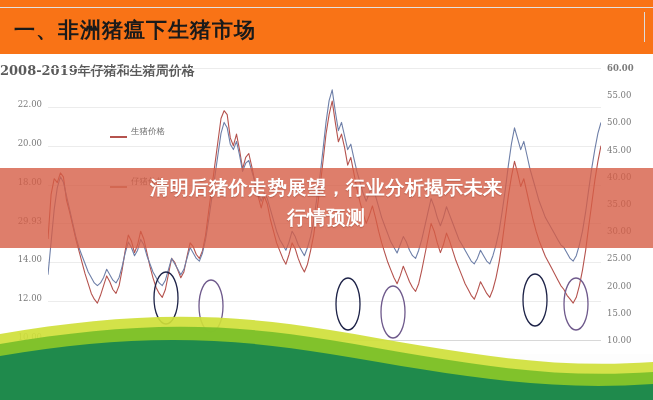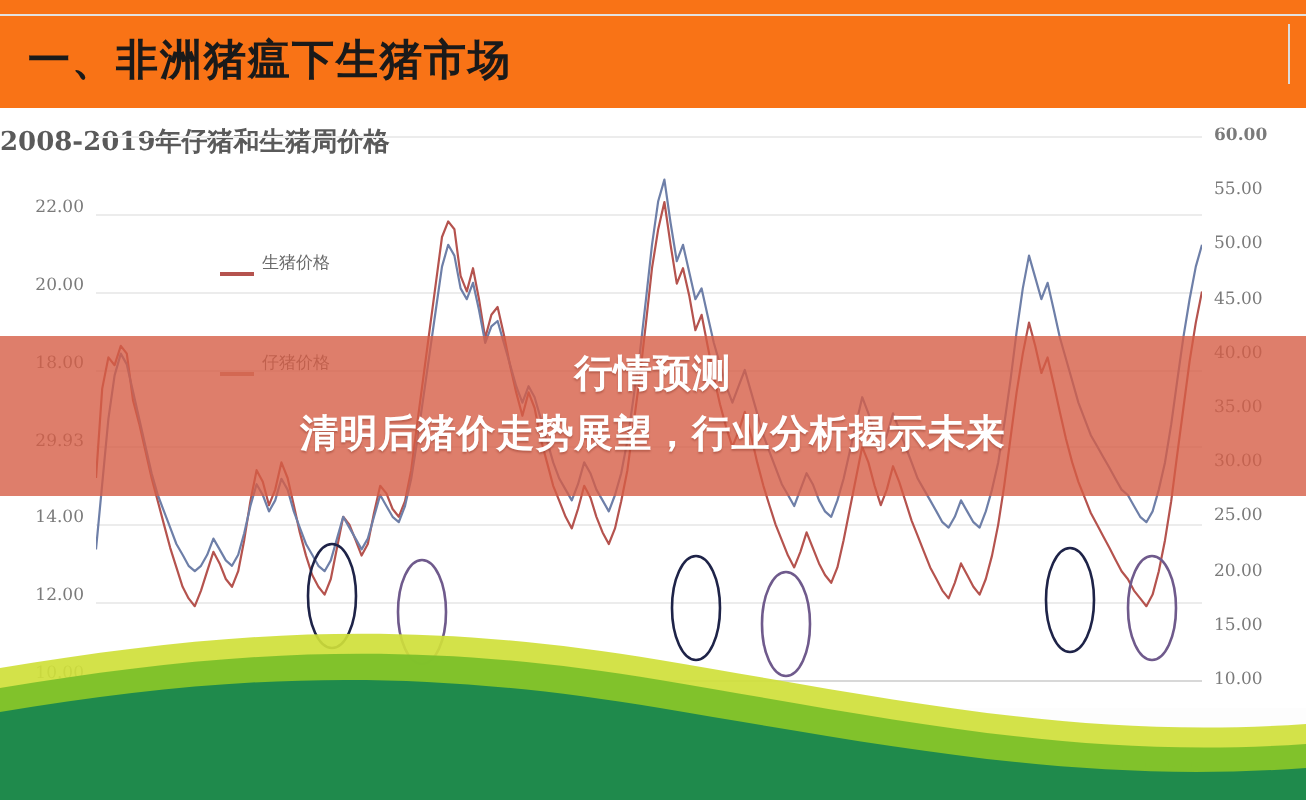--- a/index.html
+++ b/index.html
@@ -232,17 +232,17 @@
   </div>
 
   <svg class="wave" viewBox="0 0 653 96" preserveAspectRatio="none">
     <path d="M0,30 C120,10 210,6 330,26 C450,46 540,66 653,58 L653,96 L0,96 Z" fill="#cfe03a" opacity="0.92"></path>
     <path d="M0,40 C120,20 210,16 330,36 C450,56 540,76 653,68 L653,96 L0,96 Z" fill="#7cc02a" opacity="0.95"></path>
     <path d="M0,52 C120,32 210,30 330,50 C450,70 540,88 653,80 L653,96 L0,96 Z" fill="#1f8a4c"></path>
   </svg>
 
   <div class="band"></div>
   <div class="band-text">
+    <div>清明后猪价走势展望，行业分析揭示未来</div>
     <div>行情预测</div>
-    <div>清明后猪价走势展望，行业分析揭示未来</div>
   </div>
 
 </div>
 
 </body></html>

